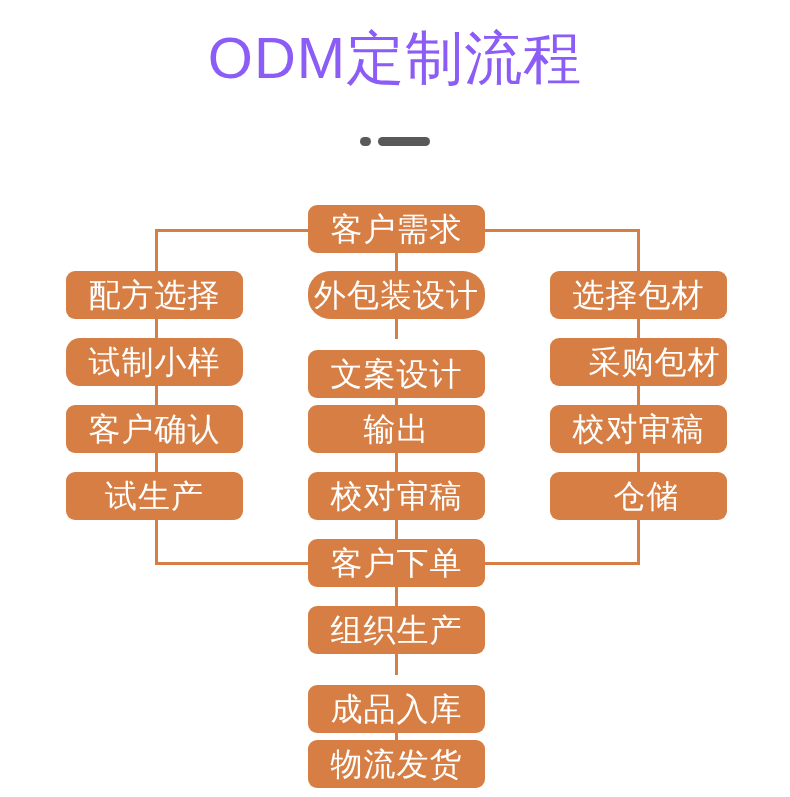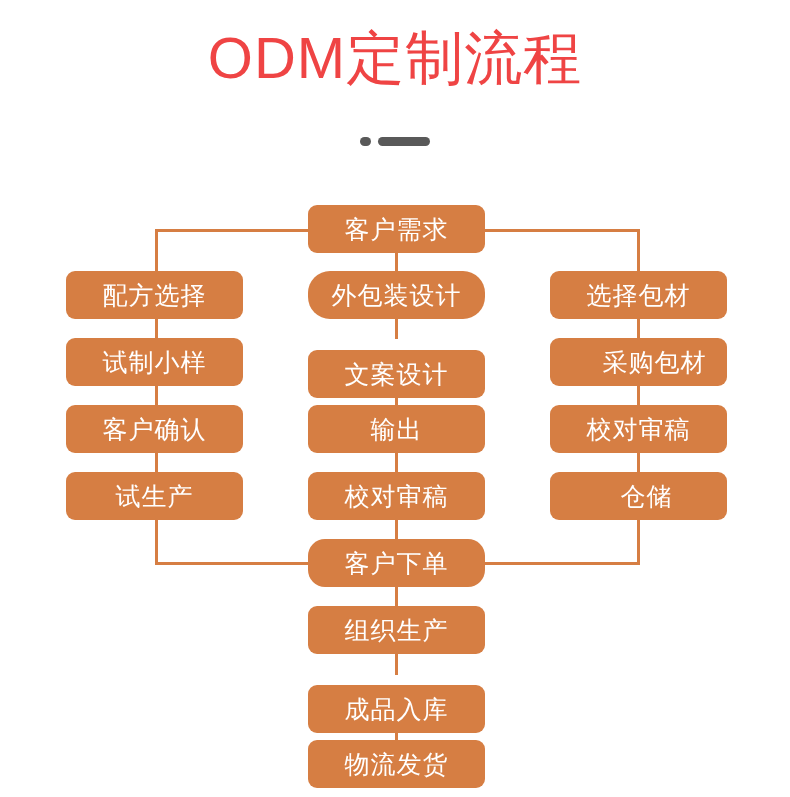--- a/index.html
+++ b/index.html
@@ -25,21 +25,21 @@
   }
   #page-title {
     position: absolute;
     left: 0;
     top: 22px;
     width: 790px;
     text-align: center;
     font-size: 58px;
     line-height: 72px;
     font-weight: 400;
-    color: #ef4444;
+    color: #8b5cf6;
     letter-spacing: 1px;
     white-space: nowrap;
   }
   #title-divider {
     position: absolute;
     left: 0;
     top: 135px;
     width: 790px;
     height: 12px;
     display: flex;
@@ -81,21 +81,21 @@
   .node {
     position: absolute;
     width: 177px;
     height: 48px;
     border-radius: 9px;
     background: #d67e43;
     color: #ffffff;
     display: flex;
     align-items: center;
     justify-content: center;
-    font-size: 25px;
+    font-size: 32px;
     line-height: 48px;
     font-weight: 400;
     letter-spacing: 1px;
     white-space: nowrap;
     box-sizing: border-box;
     z-index: 3;
   }
 
   
   .col-left   { left: 66px;  }
@@ -143,33 +143,33 @@
 
   <div class="conn conn-v" style="left:395px; top:518px; height:22px;"></div>
 
   <div class="conn conn-v" style="left:395px; top:586px; height:22px;"></div>
   <div class="conn conn-v" style="left:395px; top:653px; height:22px;"></div>
   <div class="conn conn-v" style="left:395px; top:720px; height:22px;"></div>
 
   <div class="node col-center" style="top:205px;">客户需求</div>
 
   <div class="node col-left" style="top:271px;">配方选择</div>
-  <div class="node col-left" style="top:338px;">试制小样</div>
+  <div class="node col-left" style="top:338px;border-radius:14px;">试制小样</div>
   <div class="node col-left" style="top:405px;">客户确认</div>
   <div class="node col-left" style="top:472px;">试生产</div>
 
   <div class="node col-center" style="top:271px;border-radius:22px;">外包装设计</div>
   <div class="node col-center" style="top:350px;">文案设计</div>
   <div class="node col-center" style="top:405px;">输出</div>
   <div class="node col-center" style="top:472px;">校对审稿</div>
 
   <div class="node col-right" style="top:271px;">选择包材</div>
   <div class="node col-right" style="top:338px;padding-left:32px;">采购包材</div>
   <div class="node col-right" style="top:405px;">校对审稿</div>
   <div class="node col-right" style="top:472px;padding-left:16px;">仓储</div>
 
-  <div class="node col-center" style="top:539px;border-radius:17px;">客户下单</div>
+  <div class="node col-center" style="top:539px;">客户下单</div>
 
   <div class="node col-center" style="top:606px;">组织生产</div>
   <div class="node col-center" style="top:673px;margin-top:12px;">成品入库</div>
   <div class="node col-center" style="top:740px;">物流发货</div>
 
 </div>
 
 </body></html>

